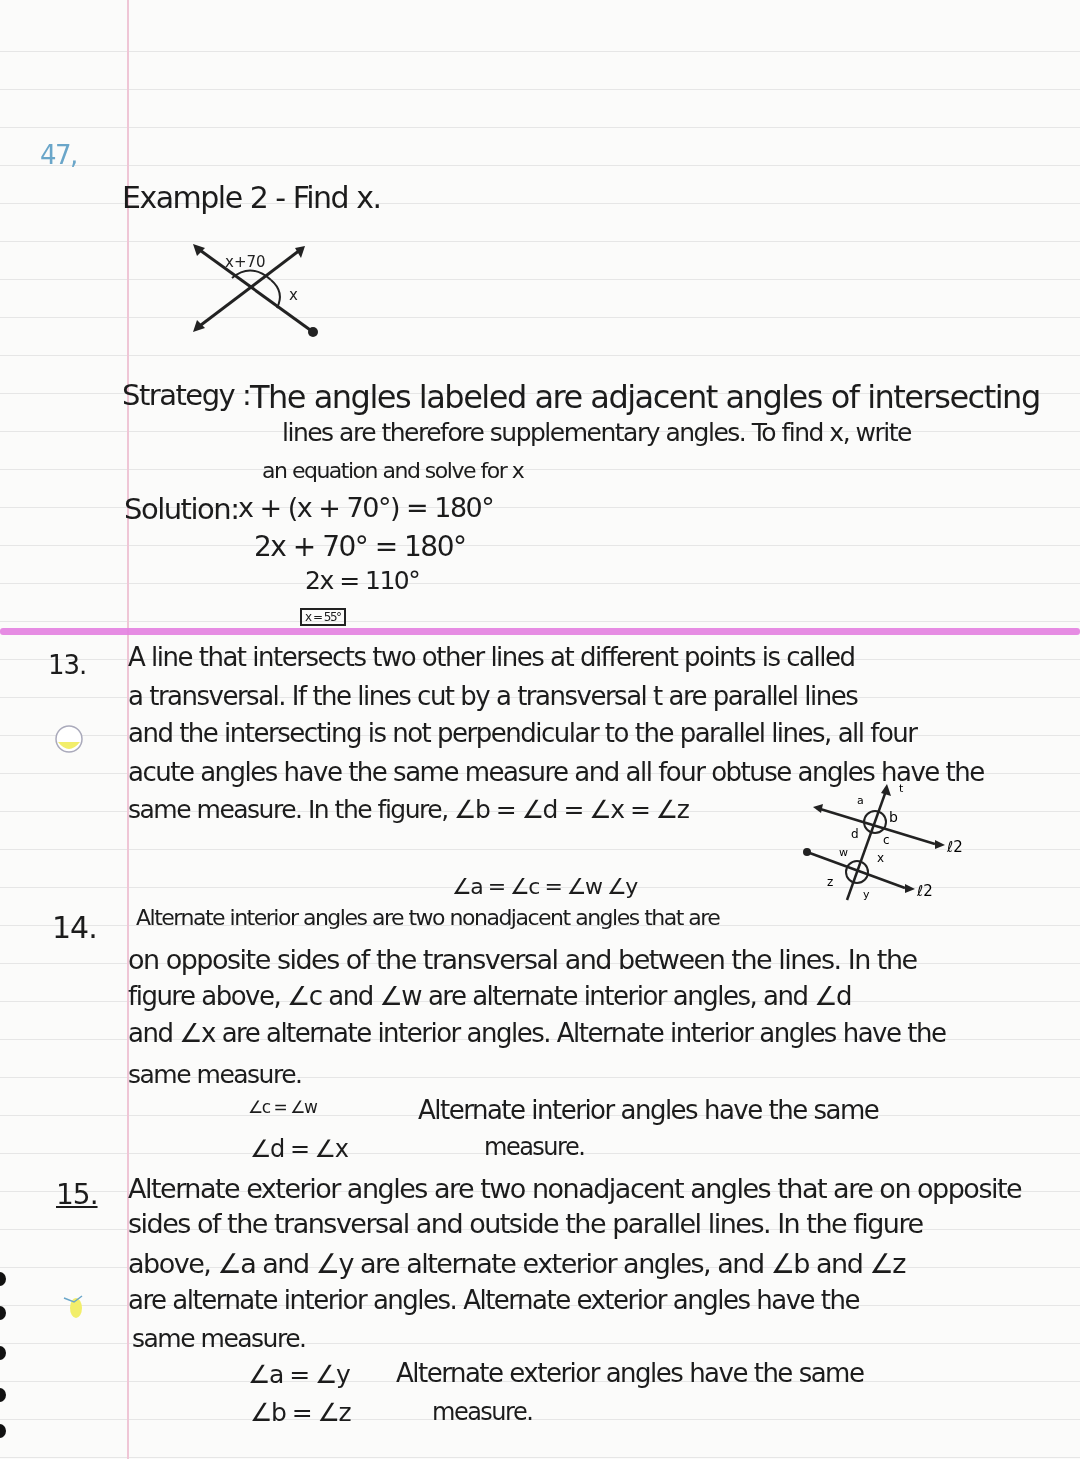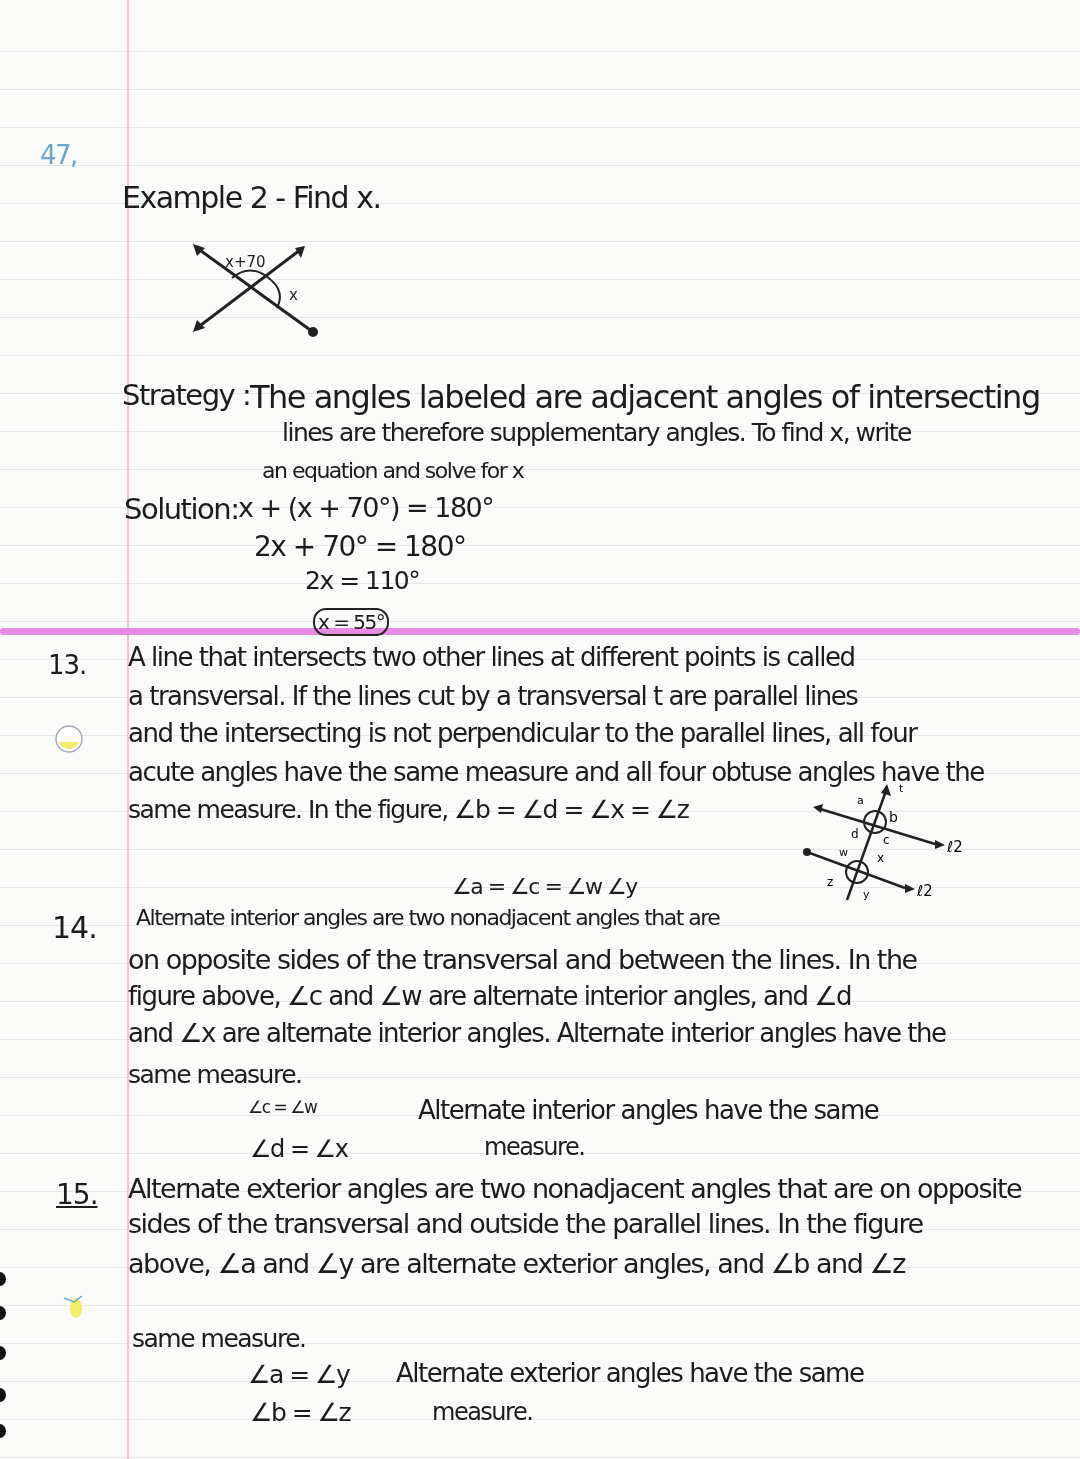--- a/index.html
+++ b/index.html
@@ -50,21 +50,21 @@
 
   <div class="t" style="left:122px;top:378px;font-size:29px;">Strategy :</div>
   <div class="t" style="left:250px;top:378px;font-size:32px;">The angles labeled are adjacent angles of intersecting</div>
   <div class="t" style="left:258px;top:418px;font-size:25px;margin-left:24px;">lines are therefore supplementary angles. To find x, write</div>
   <div class="t" style="left:262px;top:458px;font-size:22px;">an equation and solve for x</div>
 
   <div class="t" style="left:124px;top:492px;font-size:29px;">Solution:</div>
   <div class="t" style="left:238px;top:492px;font-size:27px;">x + (x + 70°) = 180°</div>
   <div class="t" style="left:254px;top:530px;font-size:28px;">2x + 70° = 180°</div>
   <div class="t" style="left:305px;top:566px;font-size:25px;">2x = 110°</div>
-  <div class="t boxed" style="left:313px;top:608px;font-size:20px;border-radius:13px;">x = 55°</div>
+  <div class="t boxed" style="left:300px;top:608px;font-size:12px;">x = 55°</div>
 
   <div class="num" style="left:48px;top:650px;">13.</div>
 
   <svg class="mark" style="left:52px;top:722px" width="34" height="34">
     <circle cx="17" cy="17" r="13" fill="#fff" stroke="#aab" stroke-width="1.5"></circle>
     <path d="M6 20 Q17 34 28 20 Z" fill="#f2ee6a"></path>
   </svg>
   <div class="t" style="left:128px;top:642px;font-size:26px;">A line that intersects two other lines at different points is called</div>
   <div class="t" style="left:128px;top:681px;font-size:26px;">a transversal. If the lines cut by a transversal t are parallel lines</div>
   <div class="t" style="left:128px;top:718px;font-size:26px;">and the intersecting is not perpendicular to the parallel lines, all four</div>
@@ -108,18 +108,19 @@
   <div class="t" style="left:484px;top:1133px;font-size:24px;">measure.</div>
 
   <div class="num" style="left:56px;top:1178px;font-size:28px;text-decoration:underline;">15.</div>
   <svg class="mark" style="left:60px;top:1290px" width="30" height="32">
     <ellipse cx="16" cy="18" rx="6" ry="10" fill="#f2ee6a"></ellipse>
     <path d="M4 8 L14 12 L22 6" stroke="#6aa6c9" stroke-width="1.5" fill="none"></path>
   </svg>
   <div class="t" style="left:128px;top:1173px;font-size:27px;">Alternate exterior angles are two nonadjacent angles that are on opposite</div>
   <div class="t" style="left:128px;top:1208px;font-size:27px;">sides of the transversal and outside the parallel lines. In the figure</div>
   <div class="t" style="left:128px;top:1248px;font-size:27px;">above, ∠a and ∠y are alternate exterior angles, and ∠b and ∠z</div>
+  <div class="t" style="left:128px;top:1285px;font-size:26px;">are alternate interior angles. Alternate exterior angles have the</div>
   <div class="t" style="left:132px;top:1324px;font-size:25px;">same measure.</div>
   <div class="t" style="left:248px;top:1360px;font-size:25px;">∠a = ∠y</div>
   <div class="t" style="left:250px;top:1398px;font-size:25px;">∠b = ∠z</div>
   <div class="t" style="left:396px;top:1358px;font-size:26px;">Alternate exterior angles have the same</div>
   <div class="t" style="left:432px;top:1398px;font-size:24px;">measure.</div>
 </div>
 
 </body></html>

